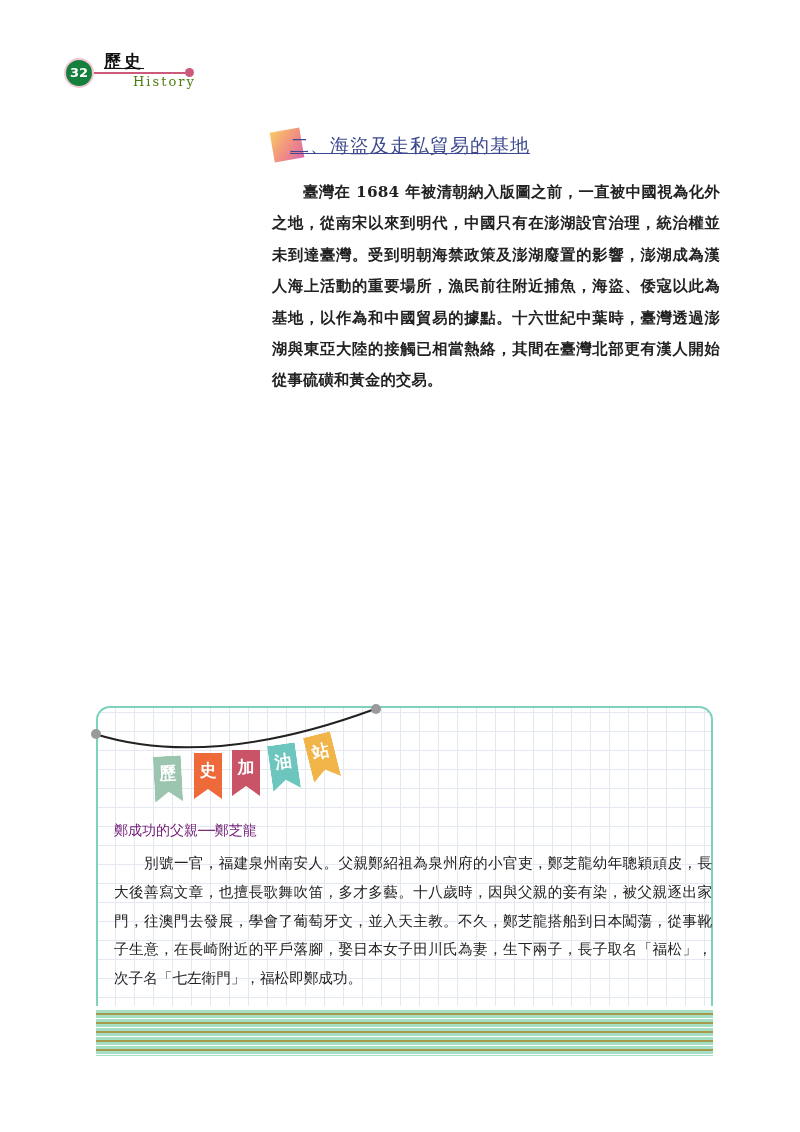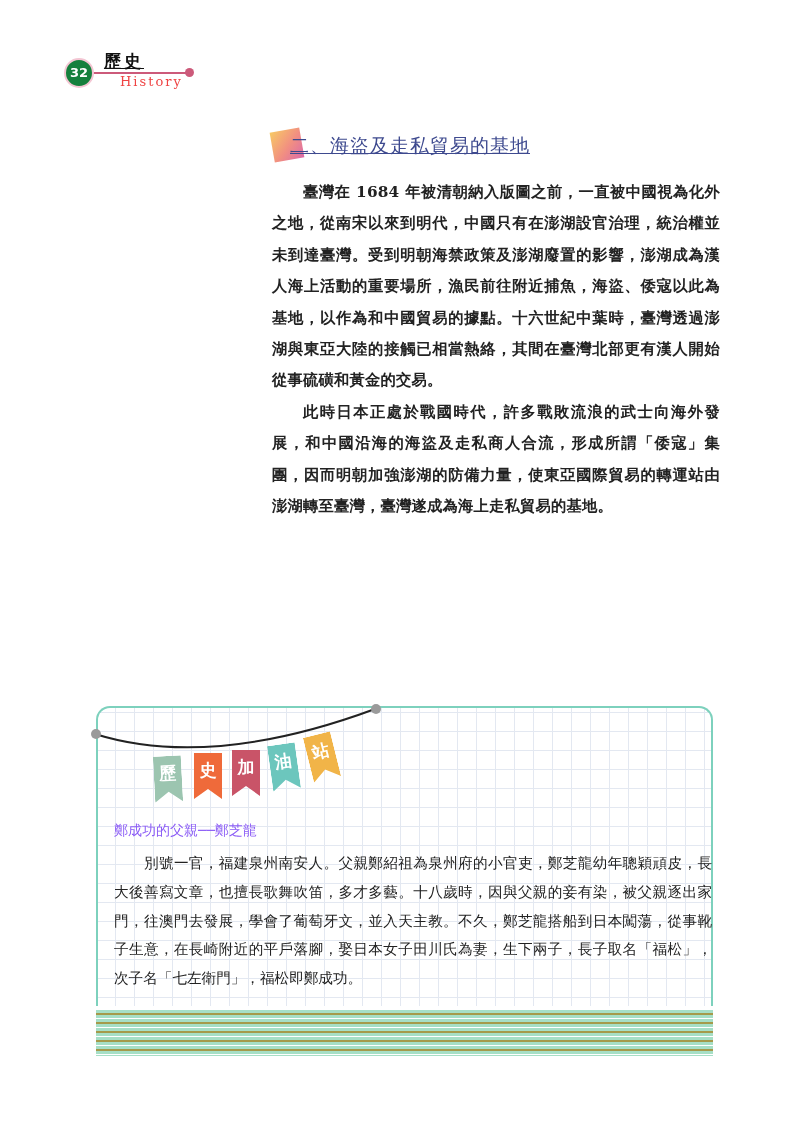--- a/index.html
+++ b/index.html
@@ -7,21 +7,21 @@
          font-family:"DejaVu Serif", serif; color:#222; }
 
   
   .hdr { position:absolute; left:64px; top:52px; width:140px; height:40px; }
   .page-num { position:absolute; left:0; top:6px; width:30px; height:30px; border-radius:50%;
               background:#15803d; border:2px solid #f3c6d3; box-sizing:border-box;
               color:#fff; font:bold 13px "DejaVu Sans", sans-serif; text-align:center; line-height:26px; }
   .hdr-line { position:absolute; left:29px; top:20px; width:95px; height:1.5px; background:#cc5a7a; }
   .hdr-dot { position:absolute; left:121px; top:16px; width:9px; height:9px; border-radius:50%; background:#cc5a7a; }
   .hdr-zh { position:absolute; left:40px; top:-2px; font:bold 17px "DejaVu Sans", sans-serif; color:#111; letter-spacing:3px;text-decoration:underline; }
-  .hdr-en { position:absolute; left:56px; top:22px; font:13px "DejaVu Serif", serif; letter-spacing:2px; color:#ef4444; }
+  .hdr-en { position:absolute; left:69px; top:22px; font:13px "DejaVu Serif", serif; letter-spacing:2px; color:#4d7c0f; }
 
   
   .sec-title { position:absolute; left:270px; top:128px; height:36px; }
   .sec-icon { position:absolute; left:2px; top:2px; width:30px; height:30px; transform:rotate(-10deg);
               background:linear-gradient(135deg,#f6c049 0%,#ef7b6b 55%,#d4509a 100%); opacity:.85; }
   .sec-text { position:absolute; left:20px; top:5px; white-space:nowrap;
               font:19px "DejaVu Sans", sans-serif; color:#3e4a8f; letter-spacing:1px;text-decoration:underline; }
 
   
   .body { position:absolute; left:272px; top:177px; width:448px; }
@@ -33,21 +33,21 @@
          background-color:#fff;
          background-image:linear-gradient(#e3e8f1 1px, transparent 1px), linear-gradient(90deg,#e3e8f1 1px, transparent 1px);
          background-size:19px 19px; background-position:-2px 4px; }
   .string { position:absolute; left:90px; top:700px; width:300px; height:60px; }
   .pin { position:absolute; width:10px; height:10px; border-radius:50%; background:#9a9a9a; }
   .flags { position:absolute; left:154px; top:748px; }
   .flag { position:absolute; width:28px; height:46px; color:#fff; font:bold 17px "DejaVu Sans", sans-serif;
           text-align:center; padding-top:6px; box-sizing:border-box;
           clip-path:polygon(0 0,100% 0,100% 100%,50% 78%,0 100%); }
 
-  .box-title { position:absolute; left:114px; top:822px; font:14px "DejaVu Sans", sans-serif; color:#8b5cf6; }
+  .box-title { position:absolute; left:114px; top:822px; font:14px "DejaVu Sans", sans-serif; color:#701a75; }
   .box-body { position:absolute; left:114px; top:849px; width:598px; }
   .box-para { margin:0; font:14.6px "DejaVu Sans", sans-serif; line-height:28.8px; text-indent:30px; color:#222; text-align:justify; }
 
   .stripes { position:absolute; left:96px; top:1010px; width:617px; height:46px;
              background:repeating-linear-gradient(180deg,#a6dfc6 0 3px,#a59a4a 3px 5px,#a6dfc6 5px 8px,#ffffff 8px 9px); }
 </style>
 </head>
 <body>
 
 <div class="hdr">
@@ -58,21 +58,20 @@
   <div class="hdr-en">History</div>
 </div>
 
 <div class="sec-title">
   <div class="sec-icon"></div>
   <div class="sec-text">二、海盜及走私貿易的基地</div>
 </div>
 
 <div class="body">
   <p class="para">臺灣在 1684 年被清朝納入版圖之前，一直被中國視為化外之地，從南宋以來到明代，中國只有在澎湖設官治理，統治權並未到達臺灣。受到明朝海禁政策及澎湖廢置的影響，澎湖成為漢人海上活動的重要場所，漁民前往附近捕魚，海盜、倭寇以此為基地，以作為和中國貿易的據點。十六世紀中葉時，臺灣透過澎湖與東亞大陸的接觸已相當熱絡，其間在臺灣北部更有漢人開始從事硫磺和黃金的交易。</p>
-  <p class="para">此時日本正處於戰國時代，許多戰敗流浪的武士向海外發展，和中國沿海的海盜及走私商人合流，形成所謂「倭寇」集團，因而明朝加強澎湖的防備力量，使東亞國際貿易的轉運站由澎湖轉至臺灣，臺灣遂成為海上走私貿易的基地。</p>
 </div>
 
 <div class="box"></div>
 
 <svg class="string" viewBox="0 0 300 60" width="300" height="60">
   <path d="M5 34 Q120 70 285 9" stroke="#222" stroke-width="2" fill="none"></path>
 </svg>
 <div class="pin" style="left:91px;top:729px"></div>
 <div class="pin" style="left:371px;top:704px"></div>
 

